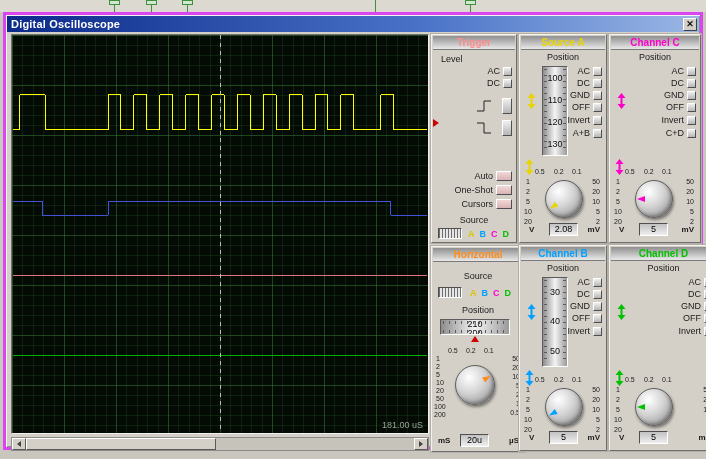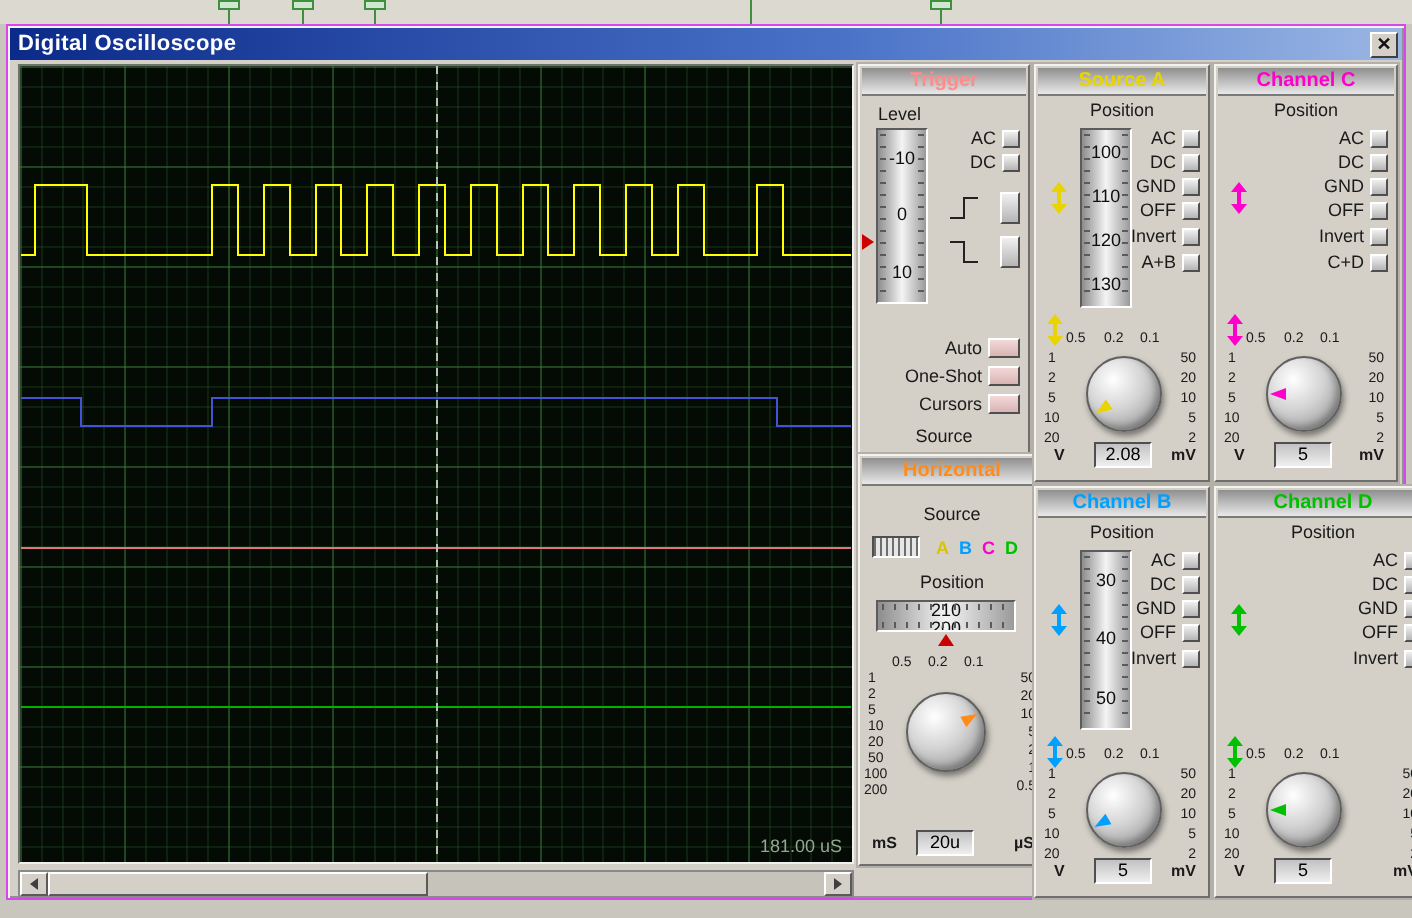--- a/index.html
+++ b/index.html
@@ -5,21 +5,21 @@
 <style>
   * { box-sizing: border-box; margin: 0; padding: 0; }
   html,body { width:706px; height:459px; }
   body { font-family: "Liberation Sans", sans-serif; }
   .screen { position:relative; width:706px; height:459px; background:#c9c6bd; overflow:hidden; }
   .topstrip { position:absolute; left:0; top:0; width:100%; height:12px; background:#dcd9d0; }
   .sch { position:absolute; background:#3f8f3f; }
   .schbox { position:absolute; border:1px solid #3f8f3f; background:#cfe8cf; }
 
   .window { position:absolute; left:3px; top:12px; width:700px; height:438px; background:#d4d0c8;
-            border:1px solid #d946ef; box-shadow: inset 1px 1px 0 #f5f5f0, inset -1px -1px 0 #909090; }
+            border:3px solid #d946ef; box-shadow: inset 1px 1px 0 #f5f5f0, inset -1px -1px 0 #909090; }
   .titlebar { position:absolute; left:1px; top:1px; right:1px; height:16px;
               background:linear-gradient(90deg,#0b2a8a,#4a73c8 60%,#9ab6e4);
               display:flex; align-items:center; padding:0 2px 0 4px; }
   .title { flex:1; color:#fff; font-size:11px; font-weight:bold; letter-spacing:.2px; }
   .close-btn { width:14px; height:13px; background:#d4d0c8; border:1px solid; border-color:#fff #404040 #404040 #fff;
                display:flex; align-items:center; justify-content:center; font-size:9px; font-weight:bold; color:#111; }
   .client { position:absolute; left:1px; top:17px; right:1px; bottom:1px; }
 
   .scope { position:absolute; left:4px; top:2px; width:418px; height:400px;
            border:1px solid; border-color:#707070 #f0f0f0 #f0f0f0 #707070;
@@ -125,25 +125,20 @@
         <div class="sb-thumb"></div>
         <div class="sb-sp"></div>
         <div class="sb-btn">
             <span class="tri-r"></span>
           </div>
       </div>
 
       <div class="panel" style="left:424px;top:2px;width:86px;height:209px">
         <div class="hdr" style="color: rgb(255, 140, 140);">Trigger</div>
         <div class="lbl" style="left:9px;top:19px">Level</div>
-        <div class="pos-strip" style="left:8px;top:31px;width:26px;height:88px">
-          <span>-10</span>
-          <span>0</span>
-          <span>10</span>
-        </div>
         <div class="red-r" style="left:1px;top:84px"></div>
         <div class="opt-row" style="top:31px">
           <span class="t">AC</span>
           <span class="btn-sq"></span>
         </div>
         <div class="opt-row" style="top:43px">
           <span class="t">DC</span>
           <span class="btn-sq"></span>
         </div>
         <svg class="edge-icon" style="left:44px;top:64px" width="16" height="14" viewBox="0 0 16 14">
@@ -169,21 +164,21 @@
         <div class="lbl center" style="top:180px">Source</div>
         <div class="ribbed" style="left:6px;top:193px;width:24px;height:11px"></div>
         <div class="src-letters" style="left:36px;top:194px">
           <span style="color: rgb(216, 196, 0);">A</span>
           <span style="color: rgb(0, 160, 255);">B</span>
           <span style="color: rgb(255, 0, 204);">C</span>
           <span style="color: rgb(0, 192, 0);">D</span>
         </div>
       </div>
 
-      <div class="panel" style="left:424px;top:197px;width:94px;height:206px">
+      <div class="panel" style="left:424px;top:214px;width:94px;height:206px">
         <div class="hdr" style="color: rgb(255, 140, 26);">Horizontal</div>
         <div class="lbl center" style="top:24px">Source</div>
         <div class="ribbed" style="left:6px;top:40px;width:24px;height:11px"></div>
         <div class="src-letters" style="left:38px;top:41px">
           <span style="color: rgb(216, 196, 0);">A</span>
           <span style="color: rgb(0, 160, 255);">B</span>
           <span style="color: rgb(255, 0, 204);">C</span>
           <span style="color: rgb(0, 192, 0);">D</span>
         </div>
         <div class="lbl center" style="top:58px">Position</div>

